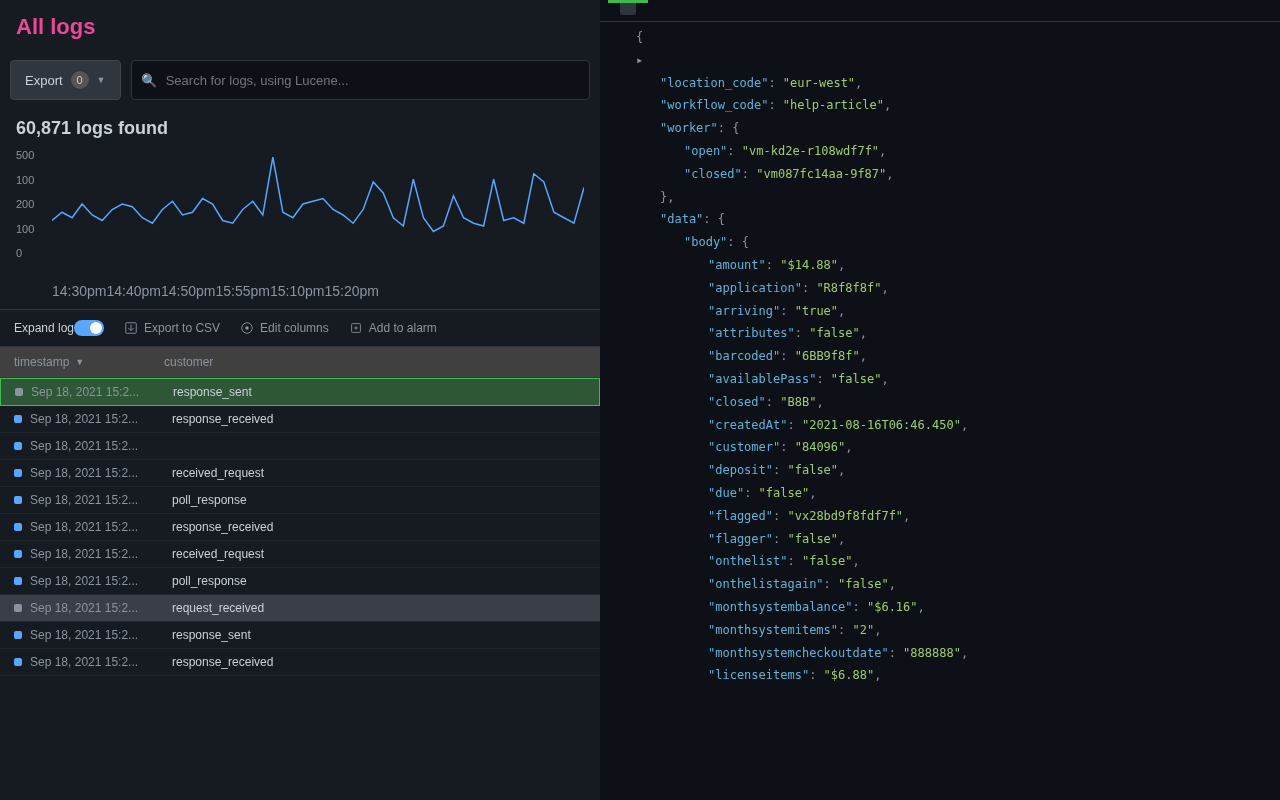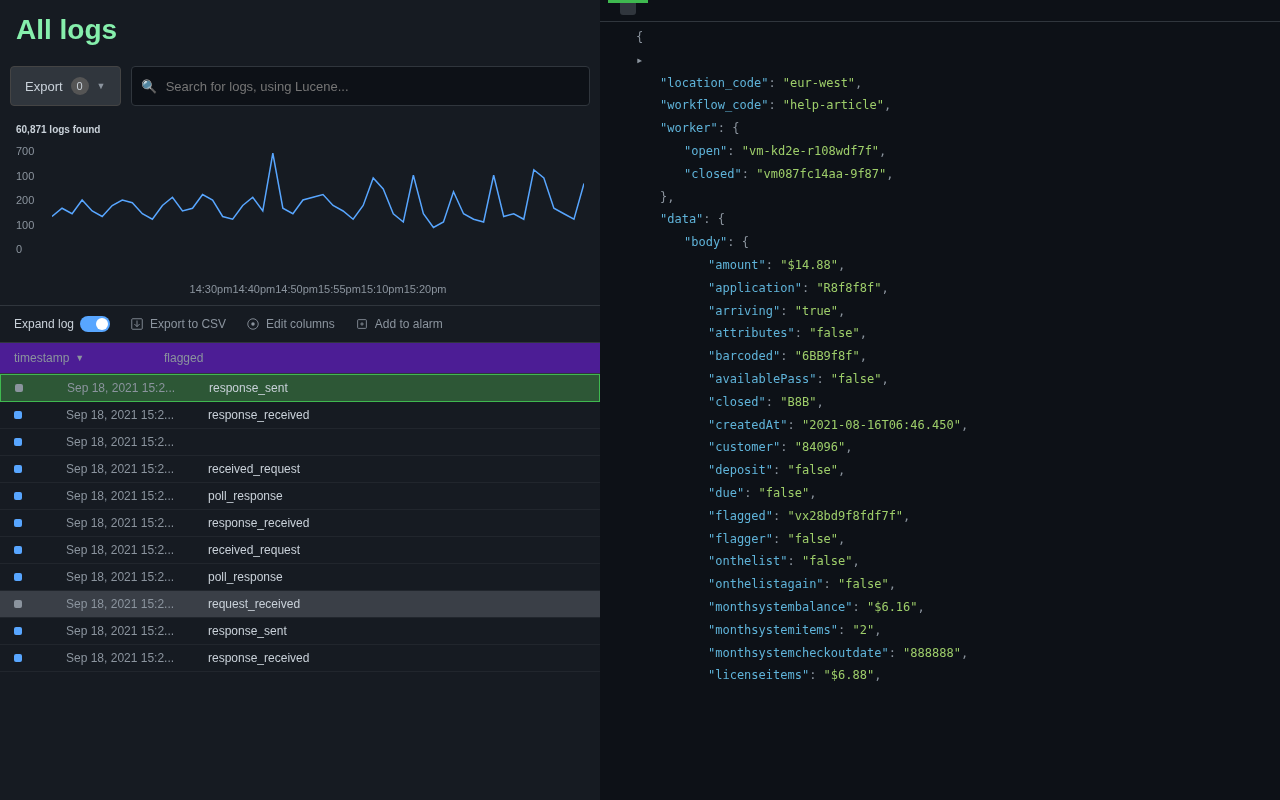--- a/index.html
+++ b/index.html
@@ -2,50 +2,50 @@
 <html><head>
 <meta charset="utf-8">
 <style>
 * { margin:0; padding:0; box-sizing:border-box; }
 body { background:#0a0c10; font-family:-apple-system,BlinkMacSystemFont,'Segoe UI',sans-serif; font-size:13px; color:#c9d1d9; overflow:hidden; width:1280px; height:800px; }
 .app { display:flex; height:800px; background:#000; }
 .left-panel { width:600px; background:#161b22; display:flex; flex-direction:column; overflow:hidden; }
 .right-panel { flex:1; background:#0d1117; padding:0; font-family:'SF Mono',Monaco,Consolas,monospace; font-size:12px; line-height:1.9; overflow:auto; position:relative; }
 .header-bar { padding:10px 16px 20px 16px; }
 .back-link { color:#58a6ff; font-size:12px; cursor:pointer; }
-.page-title { font-size:28px; font-weight:600; color:#86efac; margin-top:4px; }
+.page-title { font-size:22px; font-weight:600; color:#ec4899; margin-top:4px; }
 .search-row { display:flex; gap:10px; padding:0 10px; }
 .options-btn { background:#30363d; border:1px solid #444; border-radius:4px; padding:10px 14px; display:flex; align-items:center; gap:8px; cursor:pointer; }
 .options-btn .badge { background:#555; border-radius:50%; width:18px; height:18px; display:inline-flex; align-items:center; justify-content:center; font-size:11px; }
 .search-input-wrap { flex:1; background:#0d1117; border:1px solid #30363d; border-radius:4px; display:flex; align-items:center; padding:0 10px; }
 .search-icon { color:#8b949e; margin-right:8px; }
 .search-input { background:transparent; border:none; outline:none; color:#bef264; font-size:13px; flex:1; padding:10px 0; }
 .chart-section { padding:18px 16px 10px 16px; }
-.chart-title { font-size:10px; font-weight:600; margin-bottom:10px; }
+.chart-title { font-size:18px; font-weight:600; margin-bottom:10px; }
 .chart { height:150px; position:relative; }
 .y-axis { position:absolute; left:0; top:0; height:110px; display:flex; flex-direction:column; justify-content:space-between; font-size:11px; color:#8b949e; }
 .plot-area { position:absolute; left:36px; right:0; top:0; height:110px; }
 .plot-area svg { width:100%; height:100%; }
-.x-axis { position:absolute; left:36px; right:0; bottom:0; display:flex; justify-content:center; font-size:11px; color:#8b949e; }
+.x-axis { position:absolute; left:36px; right:0; bottom:0; display:flex; justify-content:flex-start; font-size:14px; color:#8b949e; }
 .toolbar { display:flex; align-items:center; gap:20px; padding:10px 14px; border-top:1px solid #30363d; border-bottom:1px solid #30363d; font-size:12px; }
-.toggle-wrap { display:flex; align-items:center; gap:6px; }
+.toggle-wrap { display:flex; align-items:center; }
 .toggle { width:30px; height:16px; background:#58a6ff; border-radius:8px; position:relative; cursor:pointer; }
 .toggle::after { content:''; position:absolute; width:12px; height:12px; background:#fff; border-radius:50%; top:2px; left:16px; }
 .tool-item { display:flex; align-items:center; gap:6px; cursor:pointer; color:#8b949e; }
 .tool-item svg { width:14px; height:14px; }
 .log-table { flex:1; overflow:auto; }
-.log-header { display:flex; padding:8px 14px; border-bottom:1px solid #30363d; font-size:12px; color:#8b949e; position:sticky; top:0; background:#4c1d95; }
+.log-header { display:flex; padding:8px 14px; border-bottom:1px solid #30363d; font-size:12px; color:#8b949e; position:sticky; top:0; background:#404040; }
 .col-ts { width:150px; display:flex; align-items:center; gap:6px; }
 .col-msg { flex:1; }
 .log-row { display:flex; padding:6px 14px; border-bottom:1px solid #21262d; font-size:12px; align-items:center; cursor:pointer; }
 .log-row.selected { background:#2d5736; border:1px solid #3fb950; }
 .log-row.hovered { background:#3a3f47; }
 .row-dot { width:8px; height:8px; background:#58a6ff; border-radius:2px; margin-right:8px; flex-shrink:0; }
 .log-row.selected .row-dot, .log-row.hovered .row-dot { background:#8b949e; }
-.row-ts { width:142px; color:#8b949e; flex-shrink:0;margin-left:36px; }
+.row-ts { width:142px; color:#8b949e; flex-shrink:0; }
 .row-msg { flex:1; color:#c9d1d9; white-space:nowrap; overflow:hidden; text-overflow:ellipsis; }
 .json-body { padding:4px 0 0 36px; }
 .json-topbar { height:22px; border-bottom:1px solid #30363d; display:flex; align-items:center; padding-left:8px; }
 .json-topbar-line { width:40px; height:3px; background:#3fb950; position:absolute; top:0; left:8px; }
 .copy-icon-wrap { padding-left:12px; }
 .copy-icon { width:16px; height:16px; background:#30363d; border-radius:3px; display:inline-block; cursor:pointer; }
 .json-line { white-space:pre; }
 .jkey { color:#5fb3d9; }
 .jstr { color:#9ece6a; }
 .jpunc { color:#8b949e; }
@@ -72,21 +72,21 @@
       <div class="search-input-wrap">
         <span class="search-icon">🔍</span>
         <input class="search-input" placeholder="Search for logs, using Lucene..." style="">
       </div>
     </div>
 
     <div class="chart-section">
       <div class="chart-title">60,871 logs found</div>
       <div class="chart">
         <div class="y-axis" id="y-axis">
-            <div>700</div>
+            <div>500</div>
             <div>100</div>
             <div>200</div>
             <div>100</div>
             <div>0</div>
           </div>
         <div class="plot-area">
           <svg viewBox="0 0 540 110" preserveAspectRatio="none">
             <polyline id="chart-line" fill="none" stroke="#58a6ff" stroke-width="1.5" points="0,71.5 10.18867924528302,63.25 20.37735849056604,68.75 30.566037735849058,55 40.75471698113208,66 50.943396226415096,71.5 61.132075471698116,60.5 71.32075471698113,55 81.50943396226415,57.75 91.69811320754717,68.75 101.88679245283019,74.25 112.07547169811322,60.5 122.26415094339623,52.25 132.45283018867926,66 142.64150943396226,63.25 152.83018867924528,49.49999999999999 163.0188679245283,55 173.2075471698113,71.5 183.39622641509433,74.25 193.58490566037736,60.5 203.77358490566039,52.25 213.9622641509434,66 224.15094339622644,8.25 234.33962264150944,63.25 244.52830188679246,68.75 254.7169811320755,55 264.9056603773585,52.25 275.0943396226415,49.49999999999999 285.2830188679245,60.5 295.47169811320754,66 305.66037735849056,74.25 315.8490566037736,60.5 326.0377358490566,33 336.2264150943396,44 346.4150943396226,68.75 356.60377358490564,77 366.79245283018867,30.25 376.9811320754717,68.75 387.1698113207547,82.5 397.3584905660377,77 407.54716981132077,46.75000000000001 417.7358490566038,68.75 427.9245283018868,74.25 438.11320754716985,77 448.3018867924529,30.25 458.49056603773585,71.5 468.6792452830189,68.75 478.8679245283019,74.25 489.0566037735849,24.75 499.24528301886795,33 509.433962264151,63.25 519.622641509434,68.75 529.811320754717,74.25 540,38.5"></polyline>
           </svg>
         </div>
@@ -128,21 +128,21 @@
         <span>Add to alarm</span>
       </div>
     </div>
 
     <div class="log-table">
       <div class="log-header">
         <div class="col-ts">
           <span>timestamp</span>
           <span class="chev">▼</span>
         </div>
-        <div class="col-msg">flagged</div>
+        <div class="col-msg">customer</div>
       </div>
       <div id="log-rows">
           <div class="log-row selected">
             <div class="row-dot"></div>
             <div class="row-ts">Sep 18, 2021 15:2...</div>
             <div class="row-msg">response_sent</div>
           </div>
           <div class="log-row">
             <div class="row-dot"></div>
             <div class="row-ts">Sep 18, 2021 15:2...</div>

